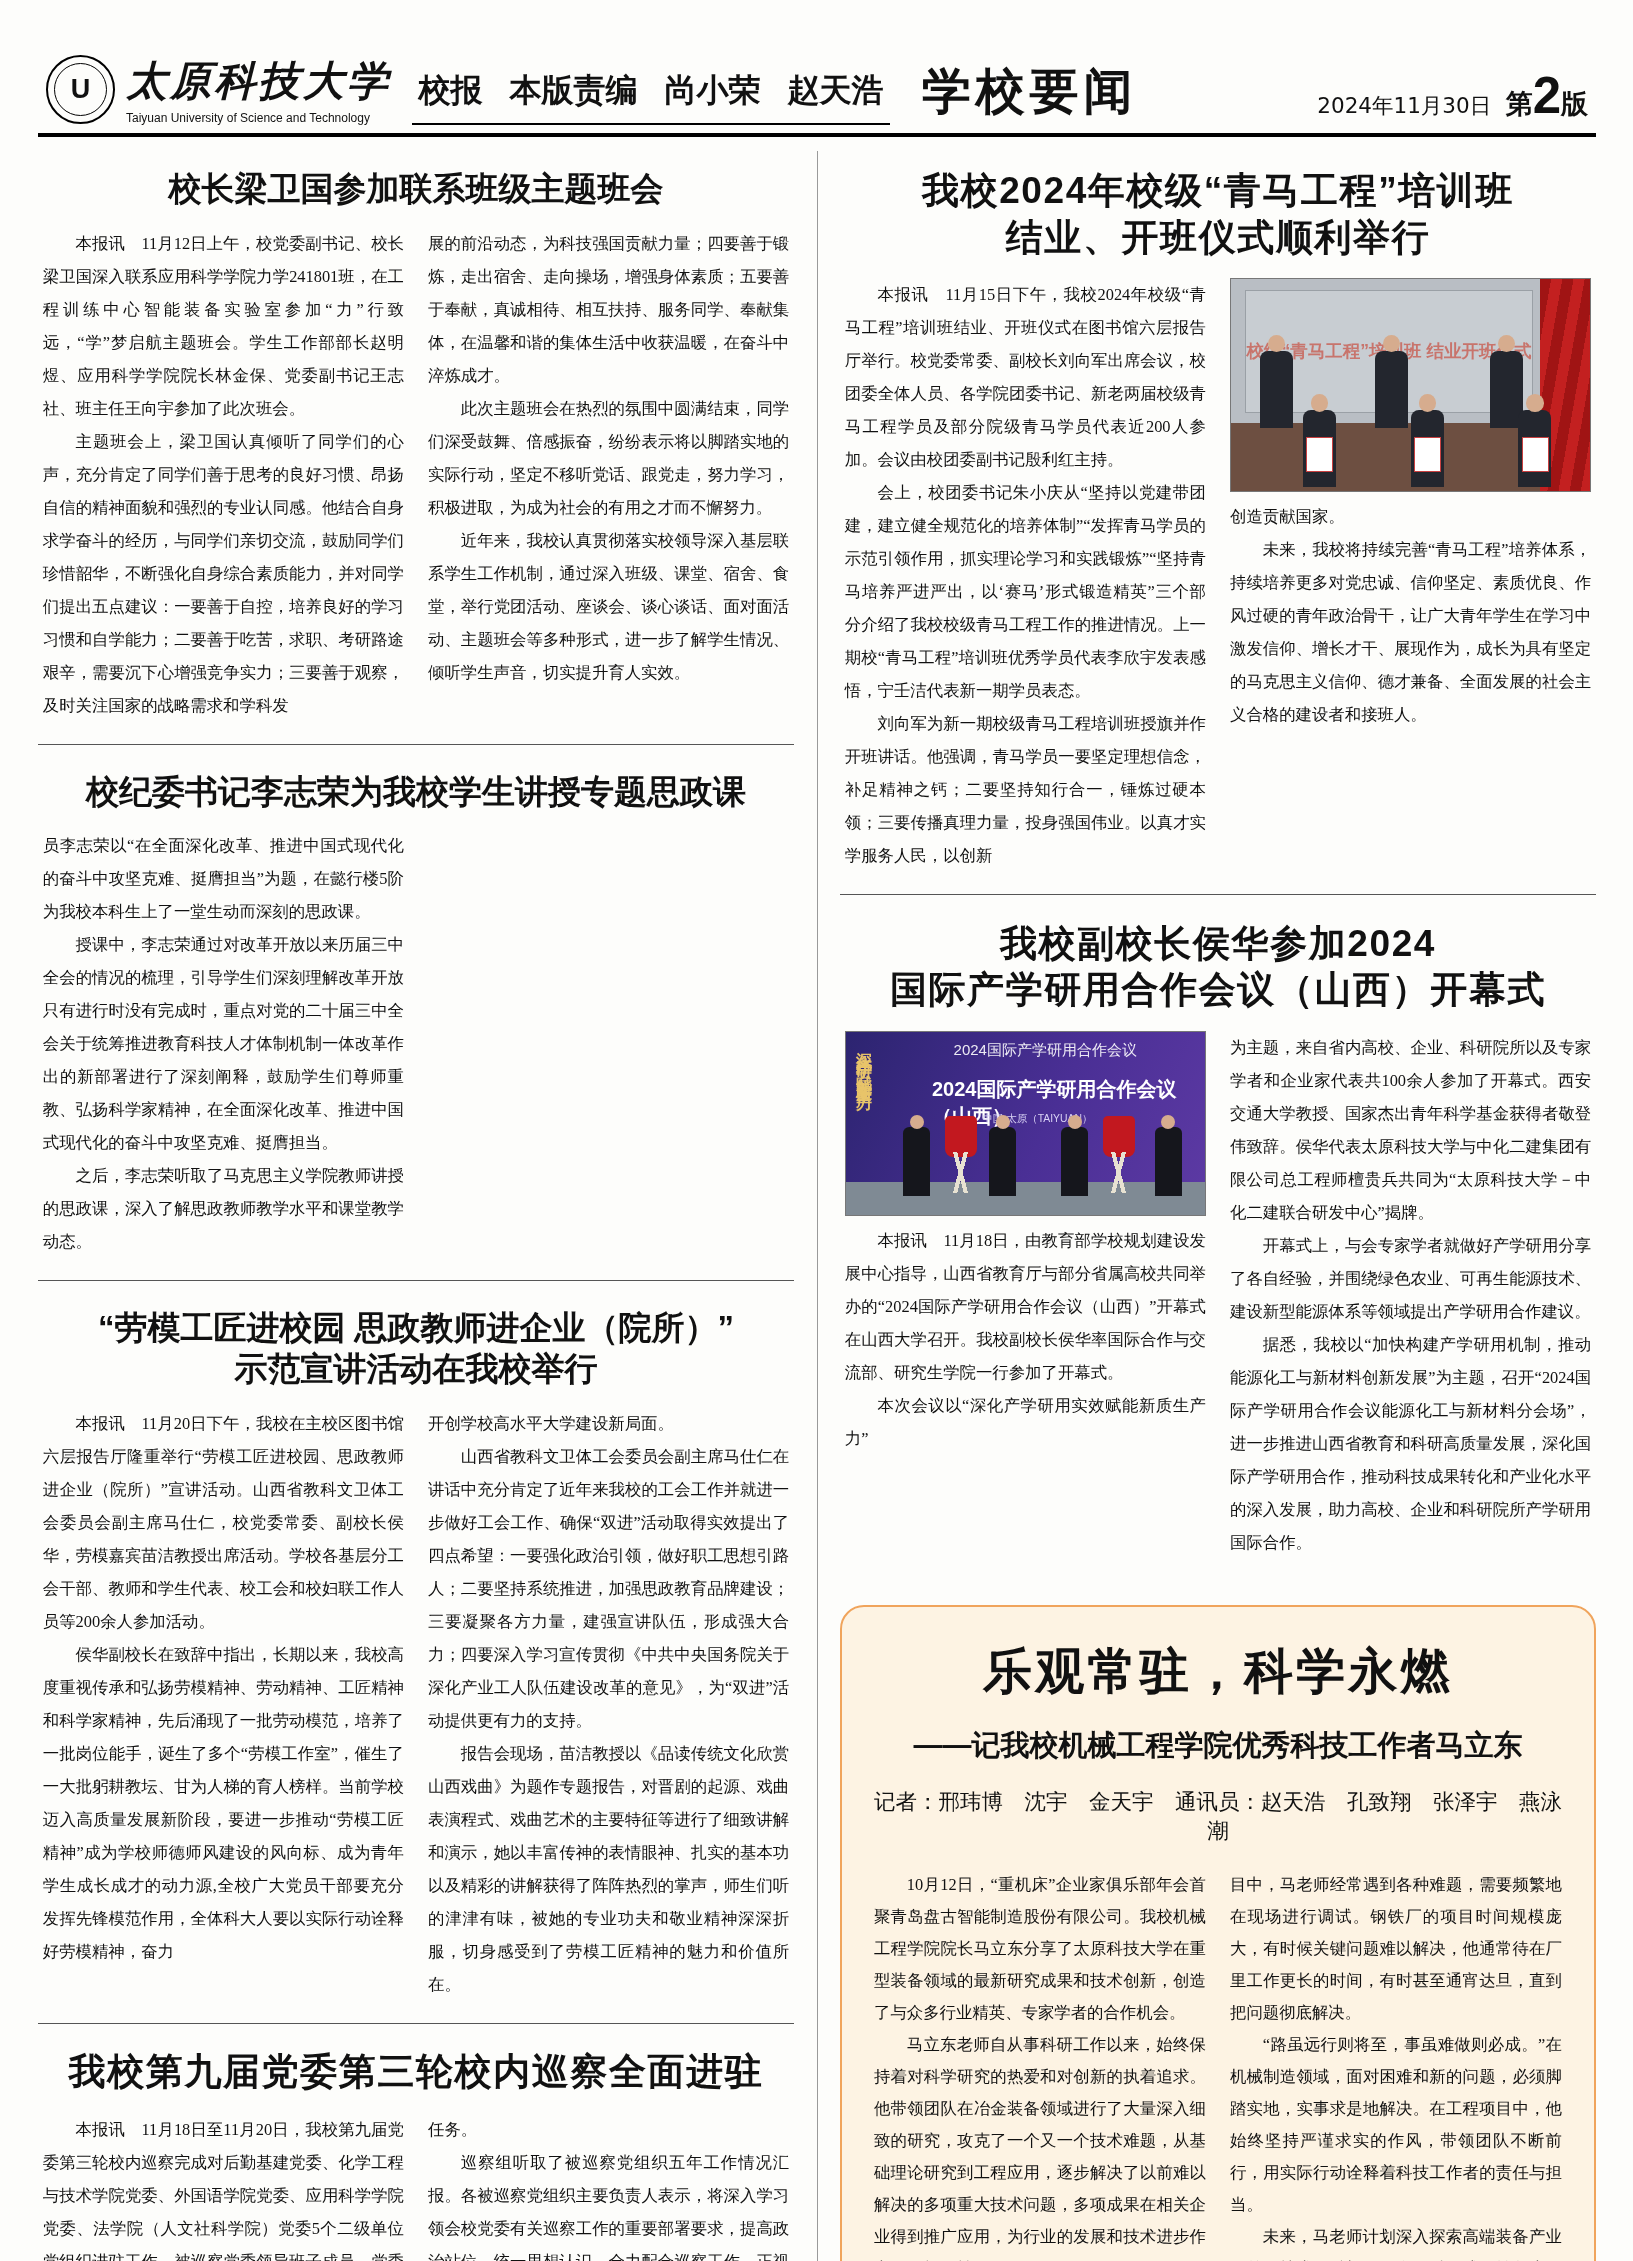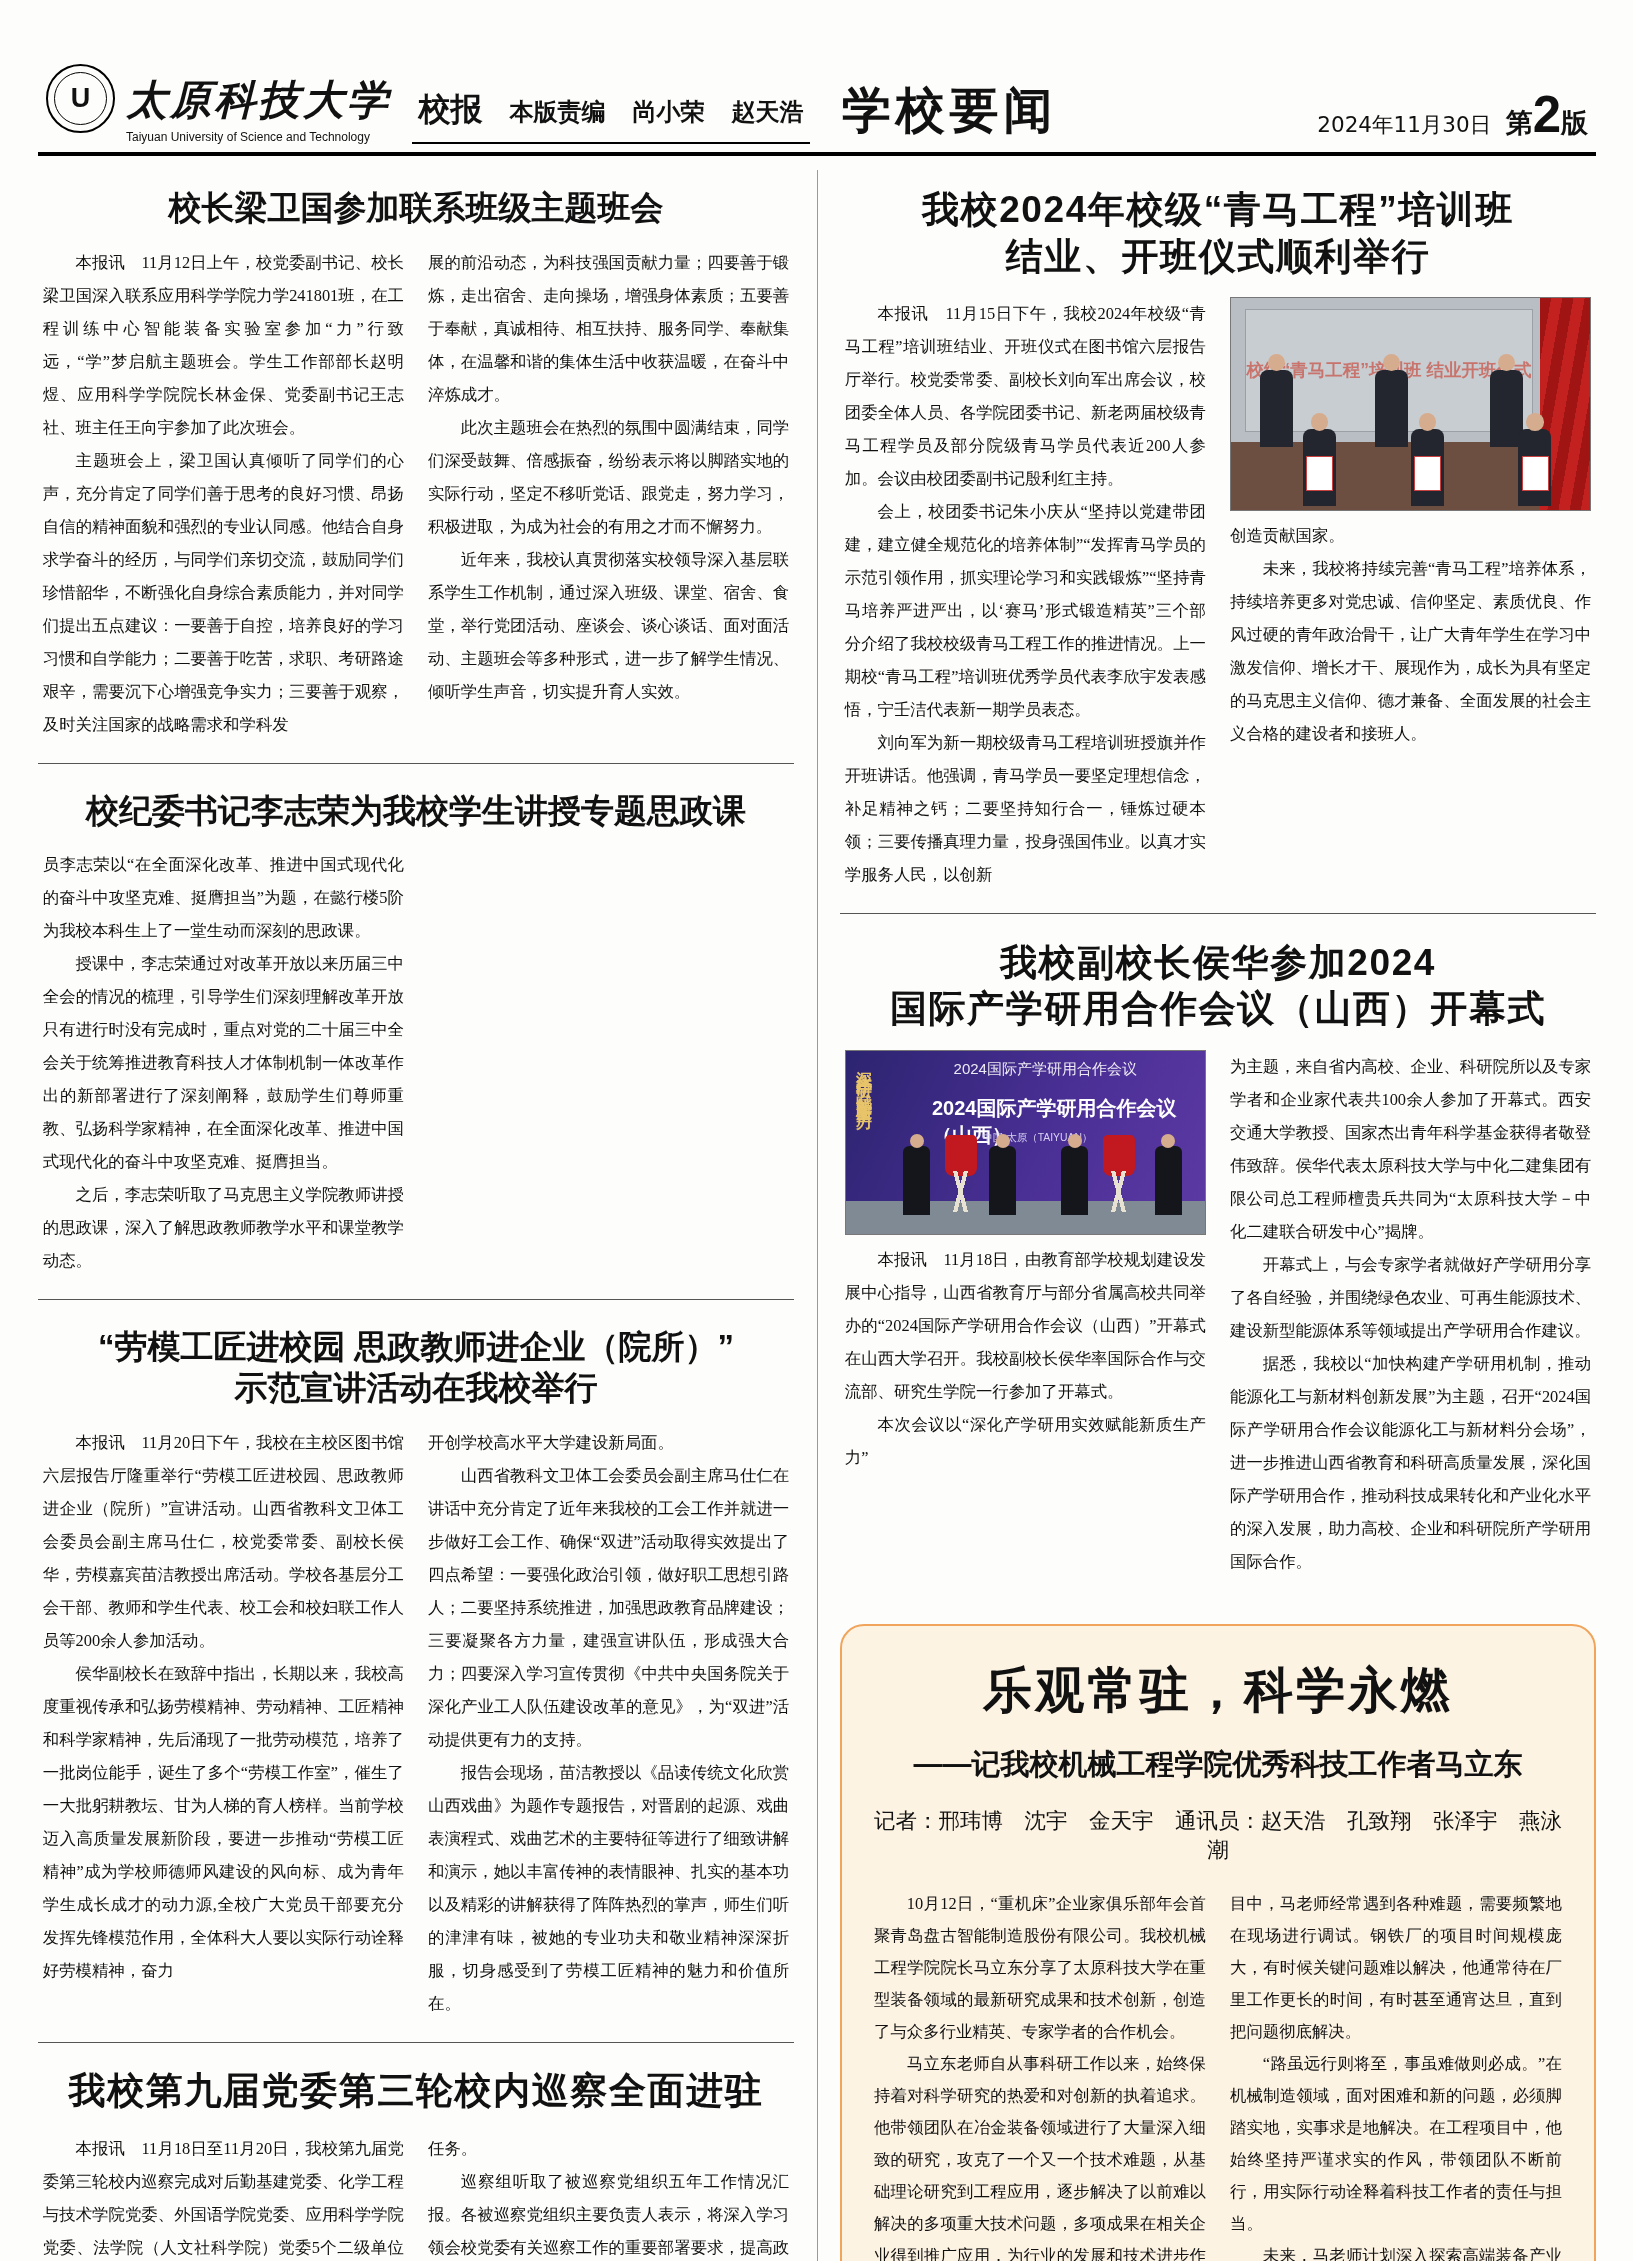--- a/index.html
+++ b/index.html
@@ -9,25 +9,25 @@
     background:#fdfdfb; color:#111;
     font-family:"Liberation Serif","DejaVu Serif",serif;
     padding:32px 38px 24px 38px;
   }
   
   .masthead { display:flex; align-items:flex-end; justify-content:space-between; padding:22px 8px 8px 8px; border-bottom:4px solid #000; }
   .brand { display:flex; align-items:center; gap:11px; }
   .logo { width:69px; height:69px; border:2.4px solid #000; border-radius:50%; display:flex; align-items:center; justify-content:center; position:relative; flex:0 0 auto;}
   .logo .inner { width:53px; height:53px; border:1.2px solid #000; border-radius:50%; display:flex; align-items:center; justify-content:center; font-family:"Liberation Sans",sans-serif; font-weight:bold; font-size:27px; }
   .uni-names { display:flex; flex-direction:column; }
-  .uni-cn { font-size:41px; font-weight:bold; font-style:italic; letter-spacing:3.2px; font-family:"Liberation Serif",serif;margin-top:19px; }
+  .uni-cn { font-size:41px; font-weight:bold; font-style:italic; letter-spacing:3.2px; font-family:"Liberation Serif",serif; }
   .uni-en { font-size:12px; margin-top:1.6px; font-family:"Liberation Sans",sans-serif; }
   .mast-mid { display:flex; align-items:baseline; gap:27px; border-bottom:2.4px solid #000; padding:0 6.4px 9.6px 6.4px; margin-left:21px; }
   .paper-name { font-family:Liberation Mono, monospace; font-weight:bold; font-size:32px; }
-  .editors-label,.editor { font-family:"Liberation Sans",sans-serif; font-weight:bold; font-size:24px; }
+  .editors-label,.editor { font-family:"Liberation Sans",sans-serif; font-weight:bold; font-size:32px; }
   .section-title { font-family:"Liberation Sans",sans-serif; font-weight:900; font-size:49px; letter-spacing:4.8px; margin-left:32px; flex:1; }
   .mast-right { display:flex; align-items:baseline; gap:14.4px; white-space:nowrap; }
   .date { font-size:21.5px; font-family:"DejaVu Sans",sans-serif; }
   .edition { font-family:"Liberation Sans",sans-serif; font-weight:bold; font-size:27px; }
   .edition .num { font-size:51px; }
   
   .content { position:relative; display:grid; grid-template-columns:1fr 1fr; column-gap:46px; margin-top:6.4px; }
   .content::before { content:""; position:absolute; left:50%; top:8px; bottom:4.8px; width:0.8px; background:#9a9a9a; }
   
   .article { padding:19px 4.8px 22px 4.8px; }

